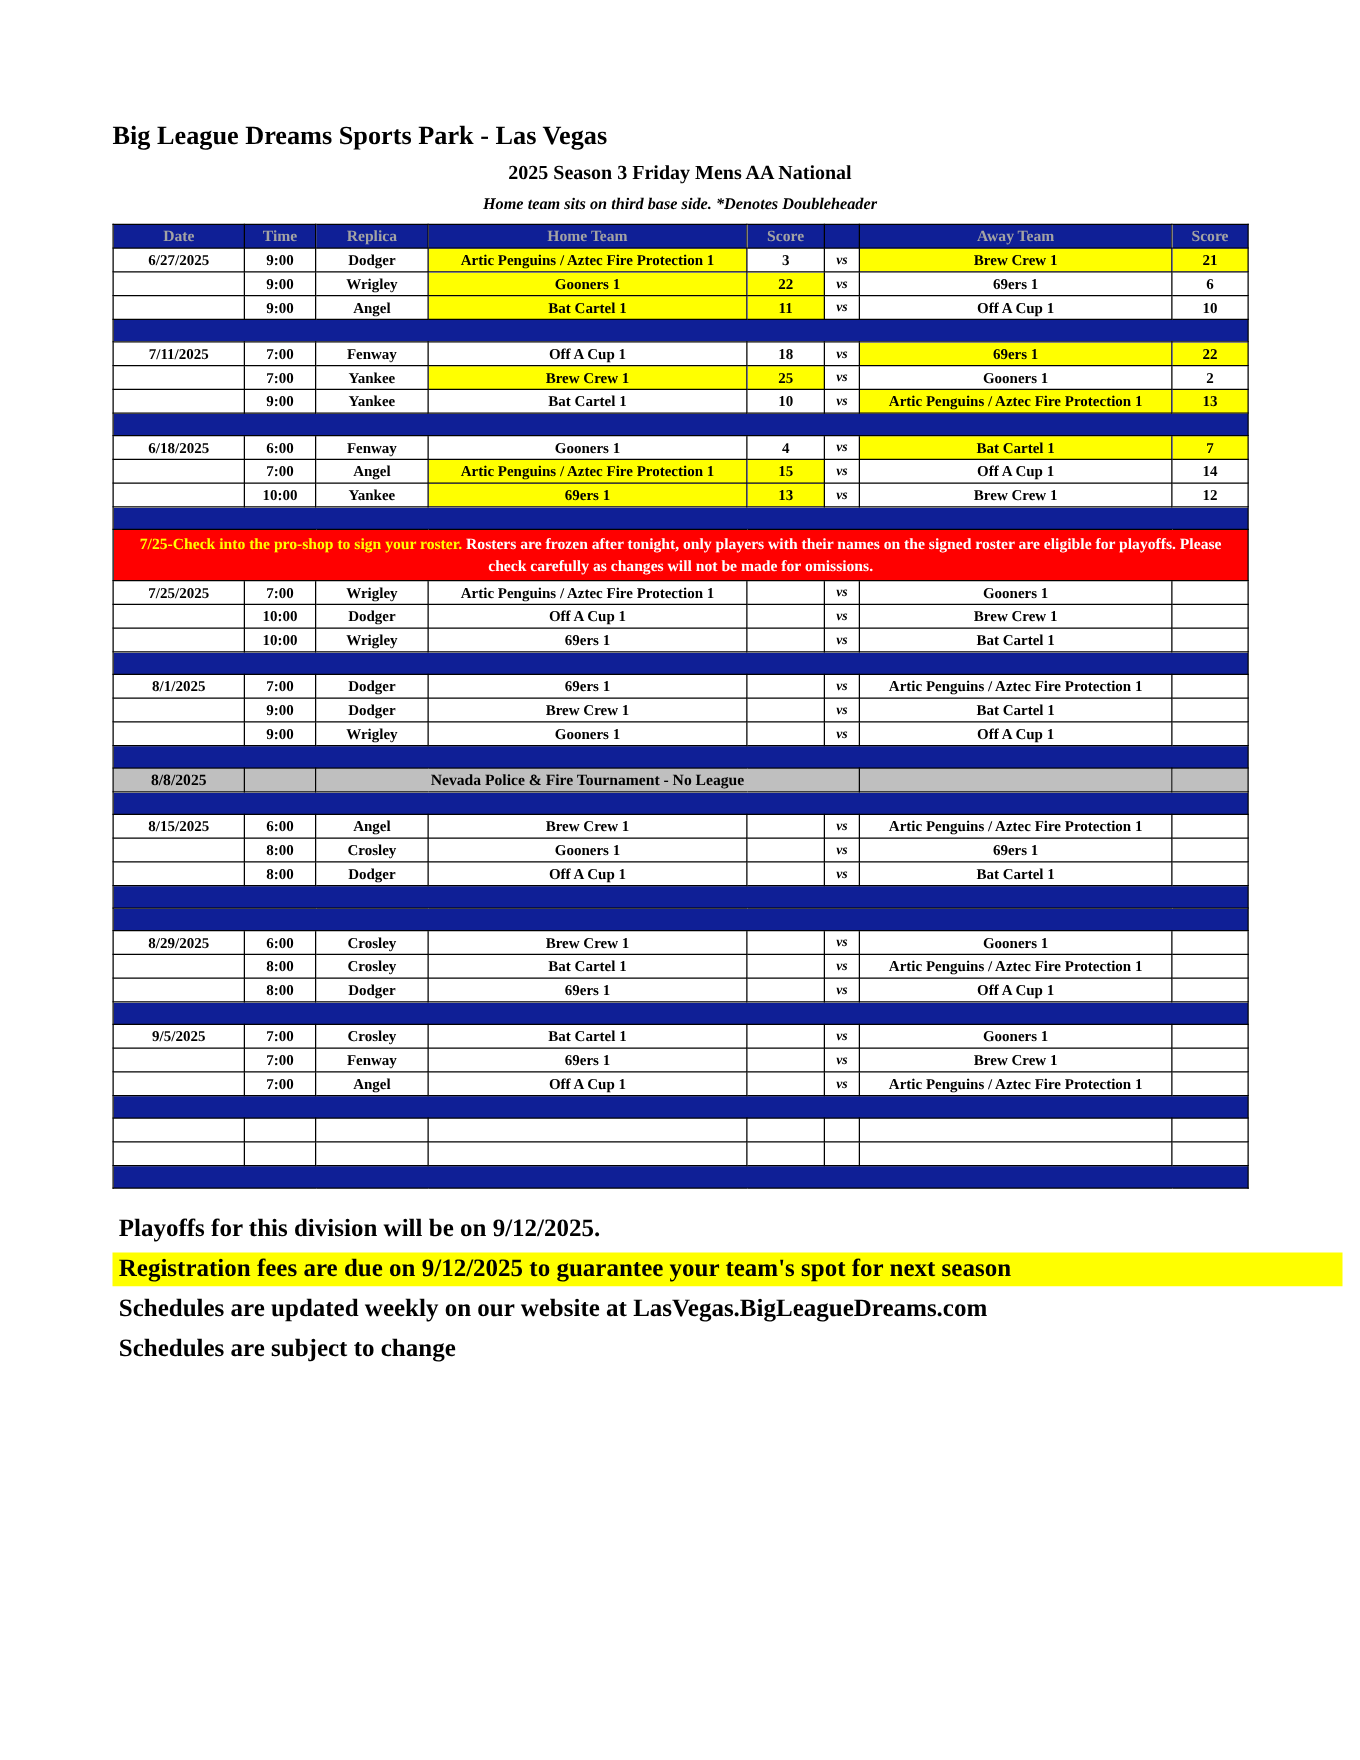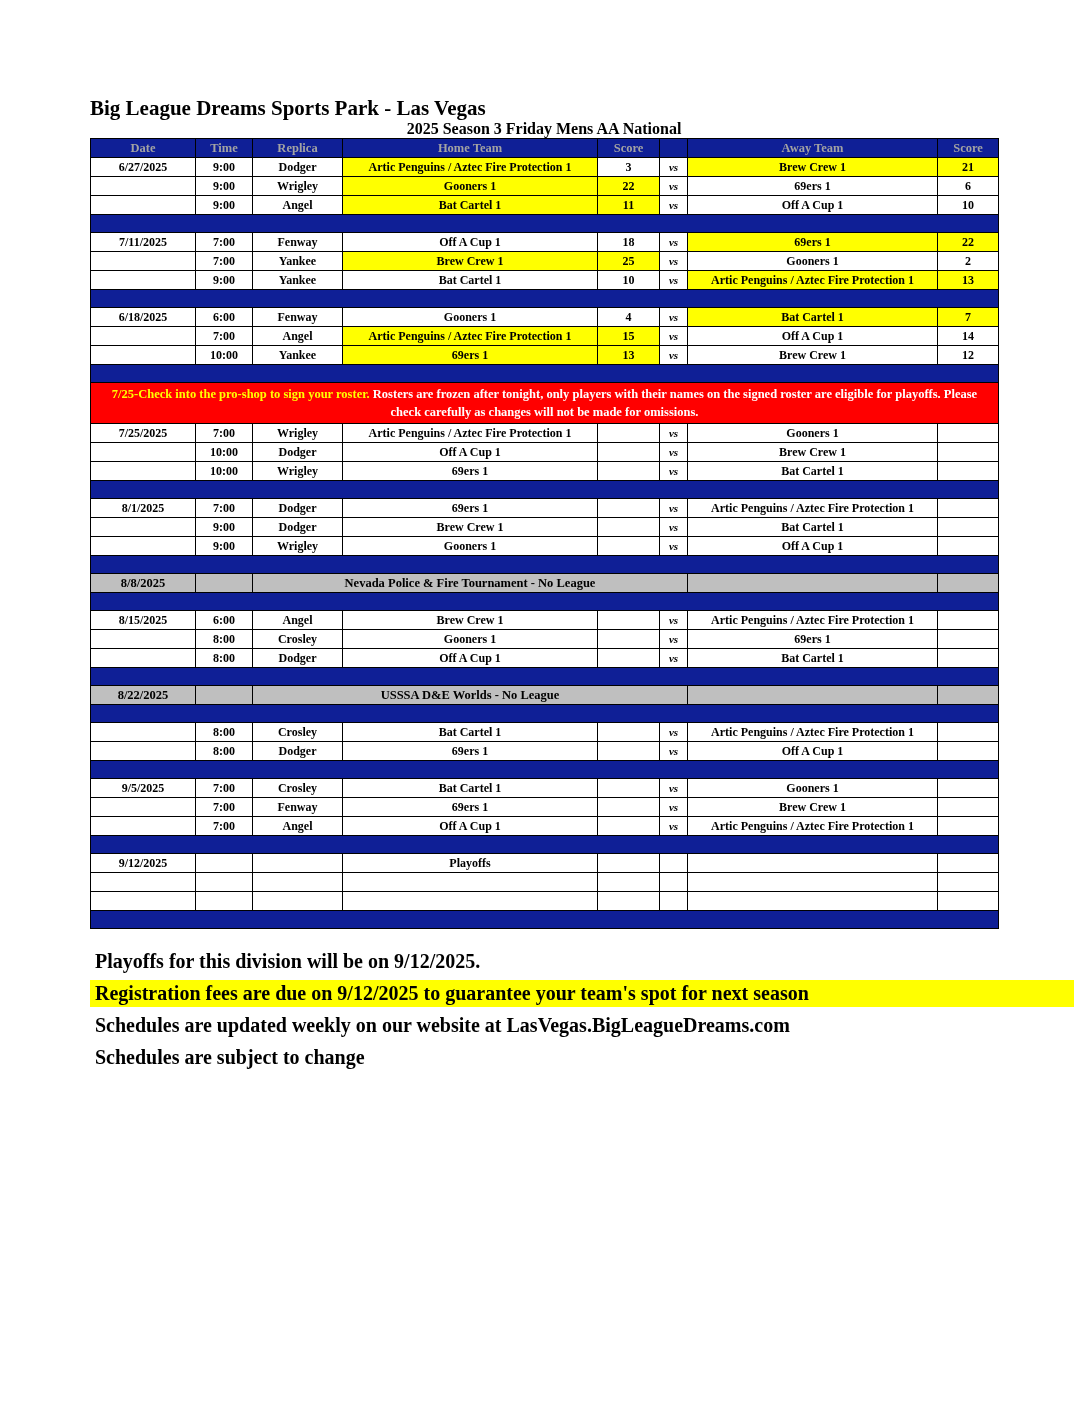--- a/index.html
+++ b/index.html
@@ -9,21 +9,21 @@
     --gray:#bfbfbf;
   }
   *{box-sizing:border-box;}
   html,body{margin:0;padding:0;}
   body{
     width:1088px;height:1408px;background:#ffffff;color:#000;
     font-family:"Liberation Serif","DejaVu Serif",serif;
   }
   .page{padding:96px 90px 0 90px;}
   .title{font-size:21px;font-weight:bold;line-height:1.15;}
-  .subtitle{text-align:center;font-size:16px;font-weight:bold;}
+  .subtitle{text-align:center;font-size:16px;font-weight:bold;margin-top:10px;}
   .note{text-align:center;font-size:13px;font-weight:bold;font-style:italic;margin:7px 0 8px 0;}
   table.schedule{border-collapse:collapse;width:908px;table-layout:fixed;}
   .schedule th,.schedule td{
     border:1px solid #000;height:19px;padding:0 2px;
     font-size:12px;font-weight:bold;text-align:center;vertical-align:middle;
     overflow:hidden;white-space:nowrap;
   }
   .schedule thead th{background:var(--navy);color:#a3a3a3;font-size:12.5px;}
   .schedule td.sep{background:var(--navy);height:18px;padding:0;}
   .schedule td.hl{background:var(--yellow);}
@@ -37,20 +37,21 @@
   .footer{margin-top:19px;font-size:20px;font-weight:bold;}
   .footer-line{margin-bottom:5px;line-height:1.15;padding:2px 0 2px 5px;}
   .footer-line.yellow-bar{background:var(--yellow);width:984px;}
 </style>
 </head>
 <body>
 
 <div class="page">
   <div class="title">Big League Dreams Sports Park - Las Vegas</div>
   <div class="subtitle">2025 Season 3 Friday Mens AA National</div>
+  <div class="note">Home team sits on third base side.  *Denotes Doubleheader</div>
 
   <table class="schedule">
     <colgroup>
       <col style="width:105px">
         <col style="width:57px">
         <col style="width:90px">
         <col style="width:255px">
       <col style="width:62px">
         <col style="width:28px">
         <col style="width:250px">
@@ -274,28 +275,31 @@
           <td>Off A Cup 1</td>
           <td></td>
           <td class="vs">vs</td>
           <td>Bat Cartel 1</td>
           <td></td>
         </tr>
         <tr>
           <td class="sep" colspan="8"></td>
         </tr>
         <tr>
-          <td class="ev">8/22/2025</td>
-          <td class="ev"></td>
-          <td class="ev" colspan="4">USSSA D&amp;E Worlds - No League</td>
-          <td class="ev"></td>
-          <td class="ev"></td>
-        </tr>
-        <tr>
-          <td class="sep" colspan="8"></td>
+          <td class="sep" colspan="8"></td>
+        </tr>
+        <tr>
+          <td>8/29/2025</td>
+          <td>6:00</td>
+          <td>Crosley</td>
+          <td>Brew Crew 1</td>
+          <td></td>
+          <td class="vs">vs</td>
+          <td>Gooners 1</td>
+          <td></td>
         </tr>
         <tr>
           <td></td>
           <td>8:00</td>
           <td>Crosley</td>
           <td>Bat Cartel 1</td>
           <td></td>
           <td class="vs">vs</td>
           <td>Artic Penguins / Aztec Fire Protection 1</td>
           <td></td>
@@ -338,30 +342,20 @@
           <td>7:00</td>
           <td>Angel</td>
           <td>Off A Cup 1</td>
           <td></td>
           <td class="vs">vs</td>
           <td>Artic Penguins / Aztec Fire Protection 1</td>
           <td></td>
         </tr>
         <tr>
           <td class="sep" colspan="8"></td>
-        </tr>
-        <tr>
-          <td>9/12/2025</td>
-          <td></td>
-          <td></td>
-          <td>Playoffs</td>
-          <td></td>
-          <td class="vs"></td>
-          <td></td>
-          <td></td>
         </tr>
         <tr>
           <td></td>
           <td></td>
           <td></td>
           <td></td>
           <td></td>
           <td class="vs"></td>
           <td></td>
           <td></td>

